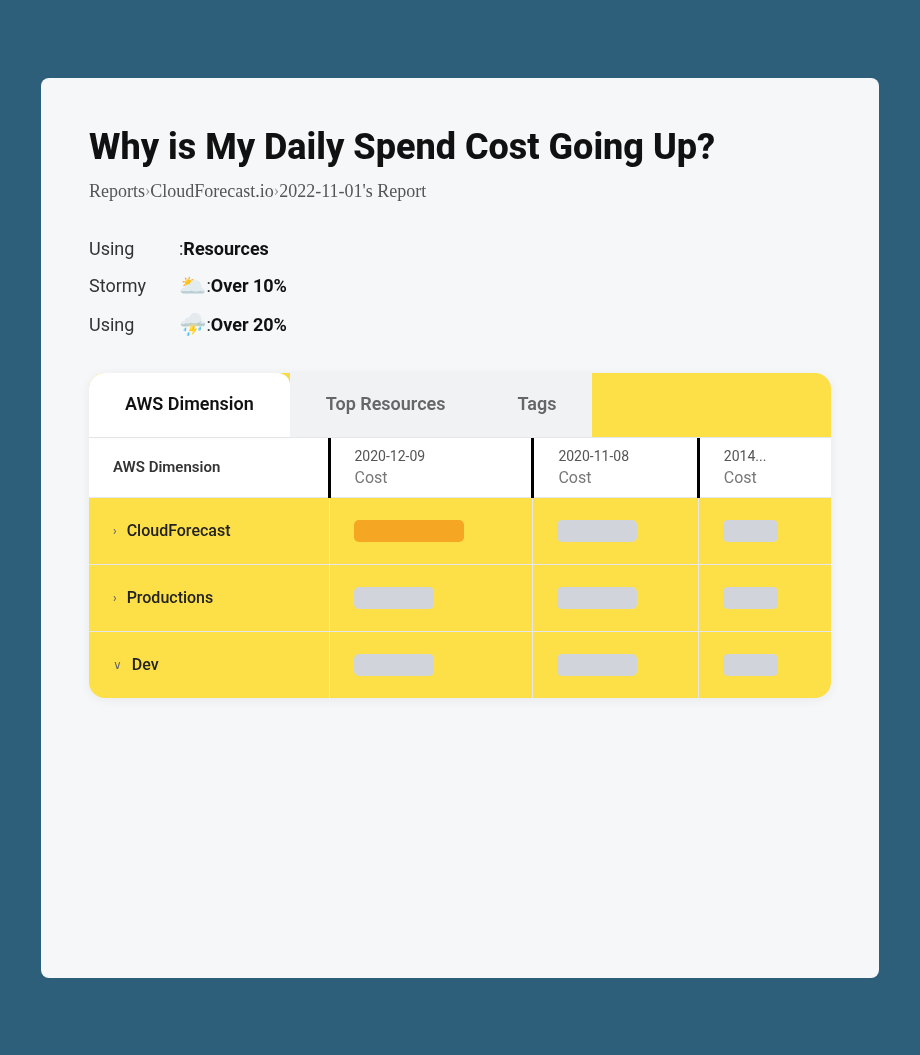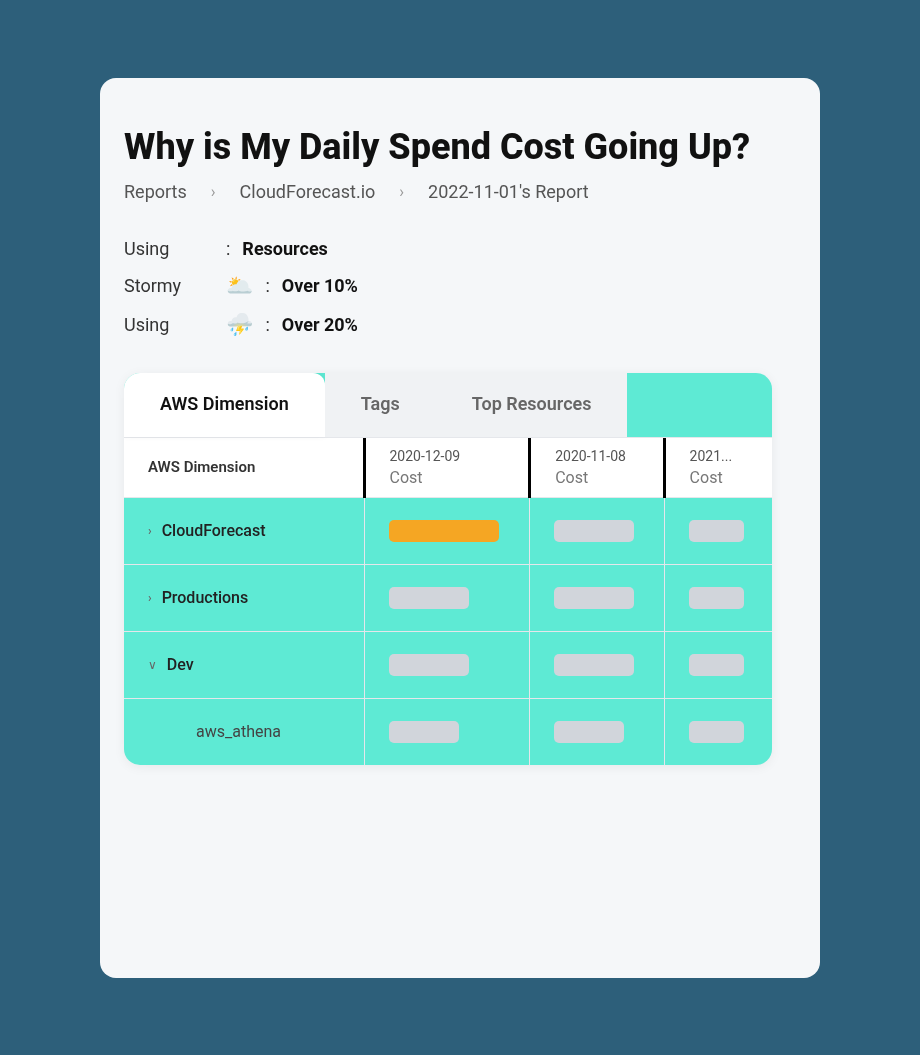--- a/index.html
+++ b/index.html
@@ -14,43 +14,44 @@
       background: #2d5f7a;
       display: flex;
       align-items: center;
       justify-content: center;
       font-family: -apple-system, BlinkMacSystemFont, 'Segoe UI', Roboto, sans-serif;
       overflow: hidden;
     }
 
     .card {
       background: #f5f7f9;
-      border-radius: 16px;
-      width: 720px;
+      border-radius: 8px;
+      width: 838px;
       min-height: 900px;
-      padding: 48px 48px 48px 24px;
+      padding: 48px 48px 48px 48px;
       position: relative;
       overflow: hidden;
     }
 
     .page-title {
       font-size: 36px;
       font-weight: 800;
       color: #111;
       margin-bottom: 12px;
       line-height: 1.2;
     }
 
     .breadcrumb {
       display: flex;
       align-items: center;
-      gap: 24px;
+      gap: 0;
       font-size: 18px;
       color: #555;
       margin-bottom: 36px;
+      font-family: Liberation Serif, serif;
     }
 
     .breadcrumb-separator {
       color: #999;
       font-size: 16px;
     }
 
     .breadcrumb-item {
       color: #555;
     }
@@ -58,21 +59,20 @@
     .meta-section {
       margin-bottom: 36px;
       display: flex;
       flex-direction: column;
       gap: 14px;
     }
 
     .meta-row {
       display: flex;
       align-items: center;
-      gap: 12px;
       font-size: 18px;
       color: #333;
     }
 
     .meta-label {
       width: 90px;
       color: #333;
     }
 
     .meta-value {
@@ -82,21 +82,21 @@
 
     .meta-colon {
       color: #333;
     }
 
     .emoji {
       font-size: 22px;
     }
 
     .tabs-container {
-      background: #5eead4;
+      background: #fde047;
       border-radius: 16px;
       overflow: hidden;
       box-shadow: 0 2px 12px rgba(0,0,0,0.06);
     }
 
     .tabs-header {
       display: flex;
       border-bottom: 1px solid #e5e7eb;
     }
 
@@ -260,39 +260,39 @@
       <span class="meta-label">Using</span>
       <span class="emoji">⛈️</span>
       <span class="meta-colon">:</span>
       <span class="meta-value">Over 20%</span>
     </div>
   </div>
 
   <div class="tabs-container">
     <div class="tabs-header">
       <div class="tab active">AWS Dimension</div>
+      <div class="tab">Top Resources</div>
       <div class="tab">Tags</div>
-      <div class="tab">Top Resources</div>
     </div>
 
     <div class="table-wrapper">
       <table class="data-table">
         <thead>
           <tr class="combined-header-group">
             <td class="header-dim-cell">AWS Dimension</td>
             <td class="header-col-group">
               <div class="col-date">2020-12-09</div>
               <div class="col-cost-label">Cost</div>
             </td>
             <td class="header-col-group">
               <div class="col-date">2020-11-08</div>
               <div class="col-cost-label">Cost</div>
             </td>
             <td class="header-col-group">
-              <div class="col-date">2021...</div>
+              <div class="col-date">2014...</div>
               <div class="col-cost-label">Cost</div>
             </td>
           </tr>
         </thead>
         <tbody>
 
           <tr>
             <td>
               <div class="row-label">
                 <span class="chevron">›</span>
@@ -357,40 +357,18 @@
                 <div class="bar bar-gray"></div>
               </div>
             </td>
             <td class="bar-cell">
               <div class="bar-wrap">
                 <div class="bar bar-gray-xs"></div>
               </div>
             </td>
           </tr>
 
-          <tr>
-            <td>
-              <div class="row-label-indented">
-                <span>aws_athena</span>
-              </div>
-            </td>
-            <td class="bar-cell">
-              <div class="bar-wrap">
-                <div class="bar bar-gray-sm"></div>
-              </div>
-            </td>
-            <td class="bar-cell">
-              <div class="bar-wrap">
-                <div class="bar bar-gray-sm"></div>
-              </div>
-            </td>
-            <td class="bar-cell">
-              <div class="bar-wrap">
-                <div class="bar bar-gray-xs"></div>
-              </div>
-            </td>
-          </tr>
 
         </tbody>
       </table>
     </div>
   </div>
 </div>
 
 </body></html>

